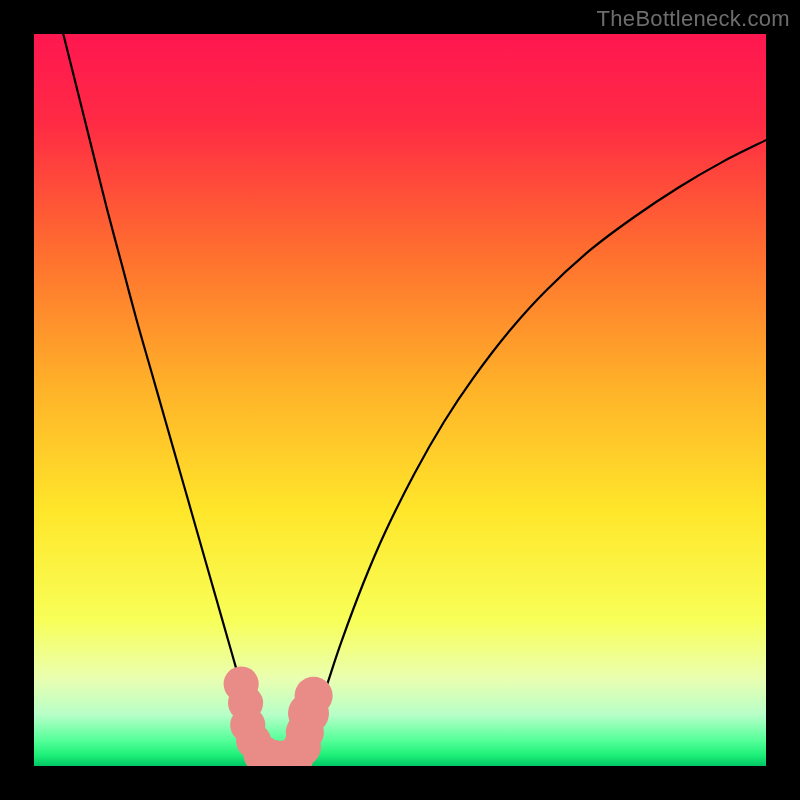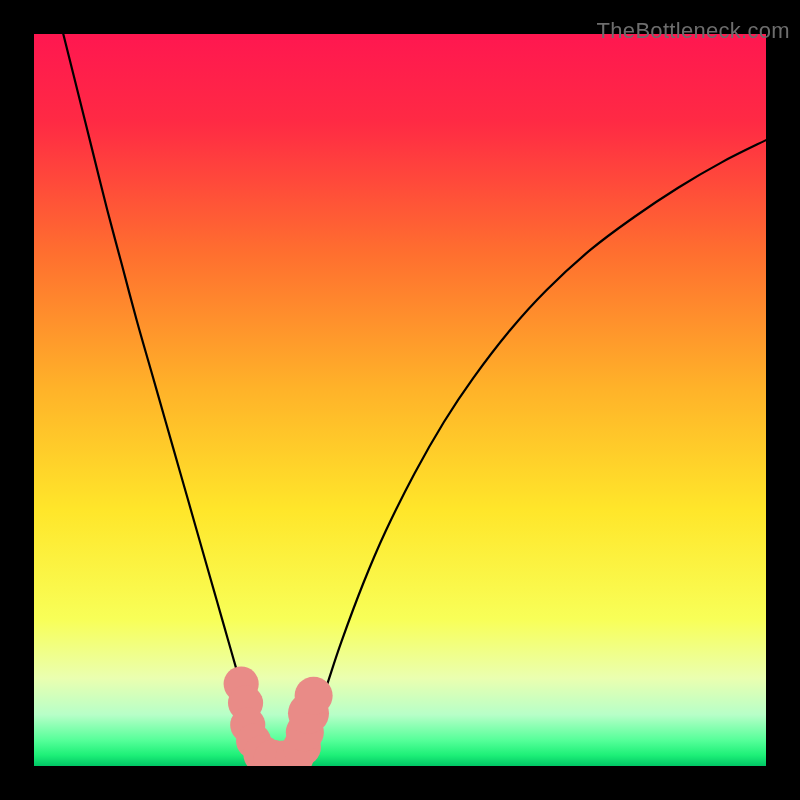--- a/index.html
+++ b/index.html
@@ -22,21 +22,21 @@
   .plot {
     position: absolute;
     left: 34px;
     top: 34px;
     width: 732px;
     height: 732px;
     overflow: hidden;
   }
   .watermark {
     position: absolute;
-    top: 18px;
+    top: 6px;
     right: 10px;
     color: #6d6d6d;
     font-size: 22px;
     font-weight: 500;
     letter-spacing: 0.3px;
   }
   svg { display: block; }
 </style>
 </head>
 <body>

